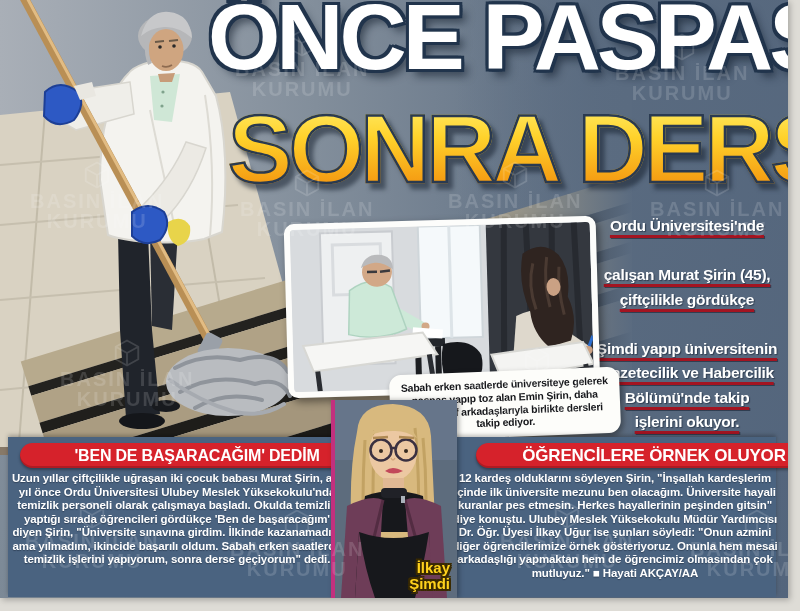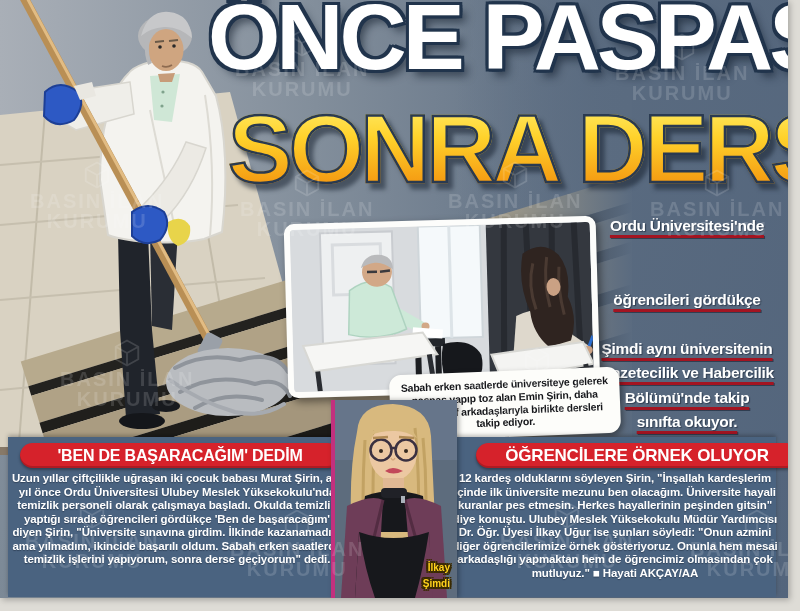--- a/index.html
+++ b/index.html
@@ -57,37 +57,38 @@
   
   .panel{
     position:absolute;left:8px;top:437px;width:768px;height:160px;z-index:9;
     background:#4a6380;box-shadow:0 -2px 4px rgba(0,0,0,.25);
   }
   .pill{
     position:absolute;top:6px;height:25px;border-radius:14px;background:#d6222b;
     color:#fff;font-weight:bold;font-size:16px;display:flex;align-items:center;justify-content:center;
     letter-spacing:-0.2px;box-shadow:0 2px 3px rgba(0,0,0,.35), inset 0 -2px 0 rgba(0,0,0,.18);
     white-space:nowrap;
+    padding-left:17px;
   }
   .pill-left{left:12px;width:320px;}
   .pill-right{left:468px;width:322px;font-size:17px;}
   .body-text{
     position:absolute;top:35px;color:#fff;font-weight:bold;font-size:11.5px;line-height:13.5px;
     text-align:center;letter-spacing:-0.1px;text-shadow:0 1px 1px rgba(10,20,35,.4);
   }
   .body-left{left:2px;width:334px;}
   .body-right{left:440px;width:334px;}
   
   .portrait{
     position:absolute;left:331px;top:400px;width:126px;height:198px;z-index:10;
     overflow:hidden;background:#5d6c7d;box-shadow:2px 0 5px rgba(0,0,0,.3);
   }
   .portrait-label{
     position:absolute;right:7px;bottom:6px;z-index:11;text-align:right;
-    color:#ffd21c;font-weight:bold;font-size:10px;line-height:16px;
+    color:#ffd21c;font-weight:bold;font-size:15px;line-height:16px;
     text-shadow:2px 0 0 #3a2a00,-2px 0 0 #3a2a00,0 2px 0 #3a2a00,0 -2px 0 #3a2a00,
       2px 2px 0 #3a2a00,-2px 2px 0 #3a2a00,2px -2px 0 #3a2a00,-2px -2px 0 #3a2a00;
   }
   
   .wm{
     position:absolute;display:flex;flex-direction:column;align-items:center;z-index:40;
     color:rgba(255,255,255,.15);font-weight:bold;font-size:20px;letter-spacing:2px;line-height:20px;
     pointer-events:none;white-space:nowrap;
   }
   .wm svg{margin-bottom:1px;}
@@ -214,27 +215,27 @@
       <polygon points="198,130 290,120 300,142 208,156" fill="#f4f4f2" stroke="#d8d8d4" stroke-width="2"></polygon>
       <path d="M212,156 L214,162 M292,142 L296,162" stroke="#2a2d32" stroke-width="5"></path>
     </svg>
   </div>
 
   <div class="caption">Sabah erken saatlerde üniversiteye gelerek paspas yapıp toz alan Emin Şirin, daha sonra sınıf arkadaşlarıyla birlikte dersleri takip ediyor.</div>
 
   <div class="lead">
     <span>Ordu Üniversitesi'nde</span><br>
     <br>
+    <span>çalışan Murat Şirin (45),</span><br>
+    <span>çiftçilikle gördükçe</span><br>
     <br>
-    <span>öğrencileri gördükçe</span><br>
-    <br>
-    <span>Şimdi aynı üniversitenin</span><br>
+    <span>Şimdi yapıp üniversitenin</span><br>
     <span>Gazetecilik ve Habercilik</span><br>
     <span>Bölümü'nde takip</span><br>
-    <span>sınıfta okuyor.</span>
+    <span>işlerini okuyor.</span>
   </div>
 
   <div class="panel">
     <div class="pill pill-left">'BEN DE BAŞARACAĞIM' DEDİM</div>
     <div class="body-text body-left">Uzun yıllar çiftçilikle uğraşan iki çocuk babası Murat Şirin, altı yıl önce Ordu Üniversitesi Ulubey Meslek Yüksekokulu'nda temizlik personeli olarak çalışmaya başladı. Okulda temizlik yaptığı sırada öğrencileri gördükçe 'Ben de başaracağım' diyen Şirin, "Üniversite sınavına girdim. İlkinde kazanamadım ama yılmadım, ikincide başarılı oldum. Sabah erken saatlerde temizlik işlerini yapıyorum, sonra derse geçiyorum" dedi.</div>
     <div class="pill pill-right">ÖĞRENCİLERE ÖRNEK OLUYOR</div>
     <div class="body-text body-right">12 kardeş olduklarını söyleyen Şirin, "İnşallah kardeşlerim içinde ilk üniversite mezunu ben olacağım. Üniversite hayali kuranlar pes etmesin. Herkes hayallerinin peşinden gitsin" diye konuştu. Ulubey Meslek Yüksekokulu Müdür Yardımcısı Dr. Öğr. Üyesi İlkay Uğur ise şunları söyledi: "Onun azmini diğer öğrencilerimize örnek gösteriyoruz. Onunla hem mesai arkadaşlığı yapmaktan hem de öğrencimiz olmasından çok mutluyuz." ■ Hayati AKÇAY/AA</div>
   </div>
 
   <div class="portrait">

